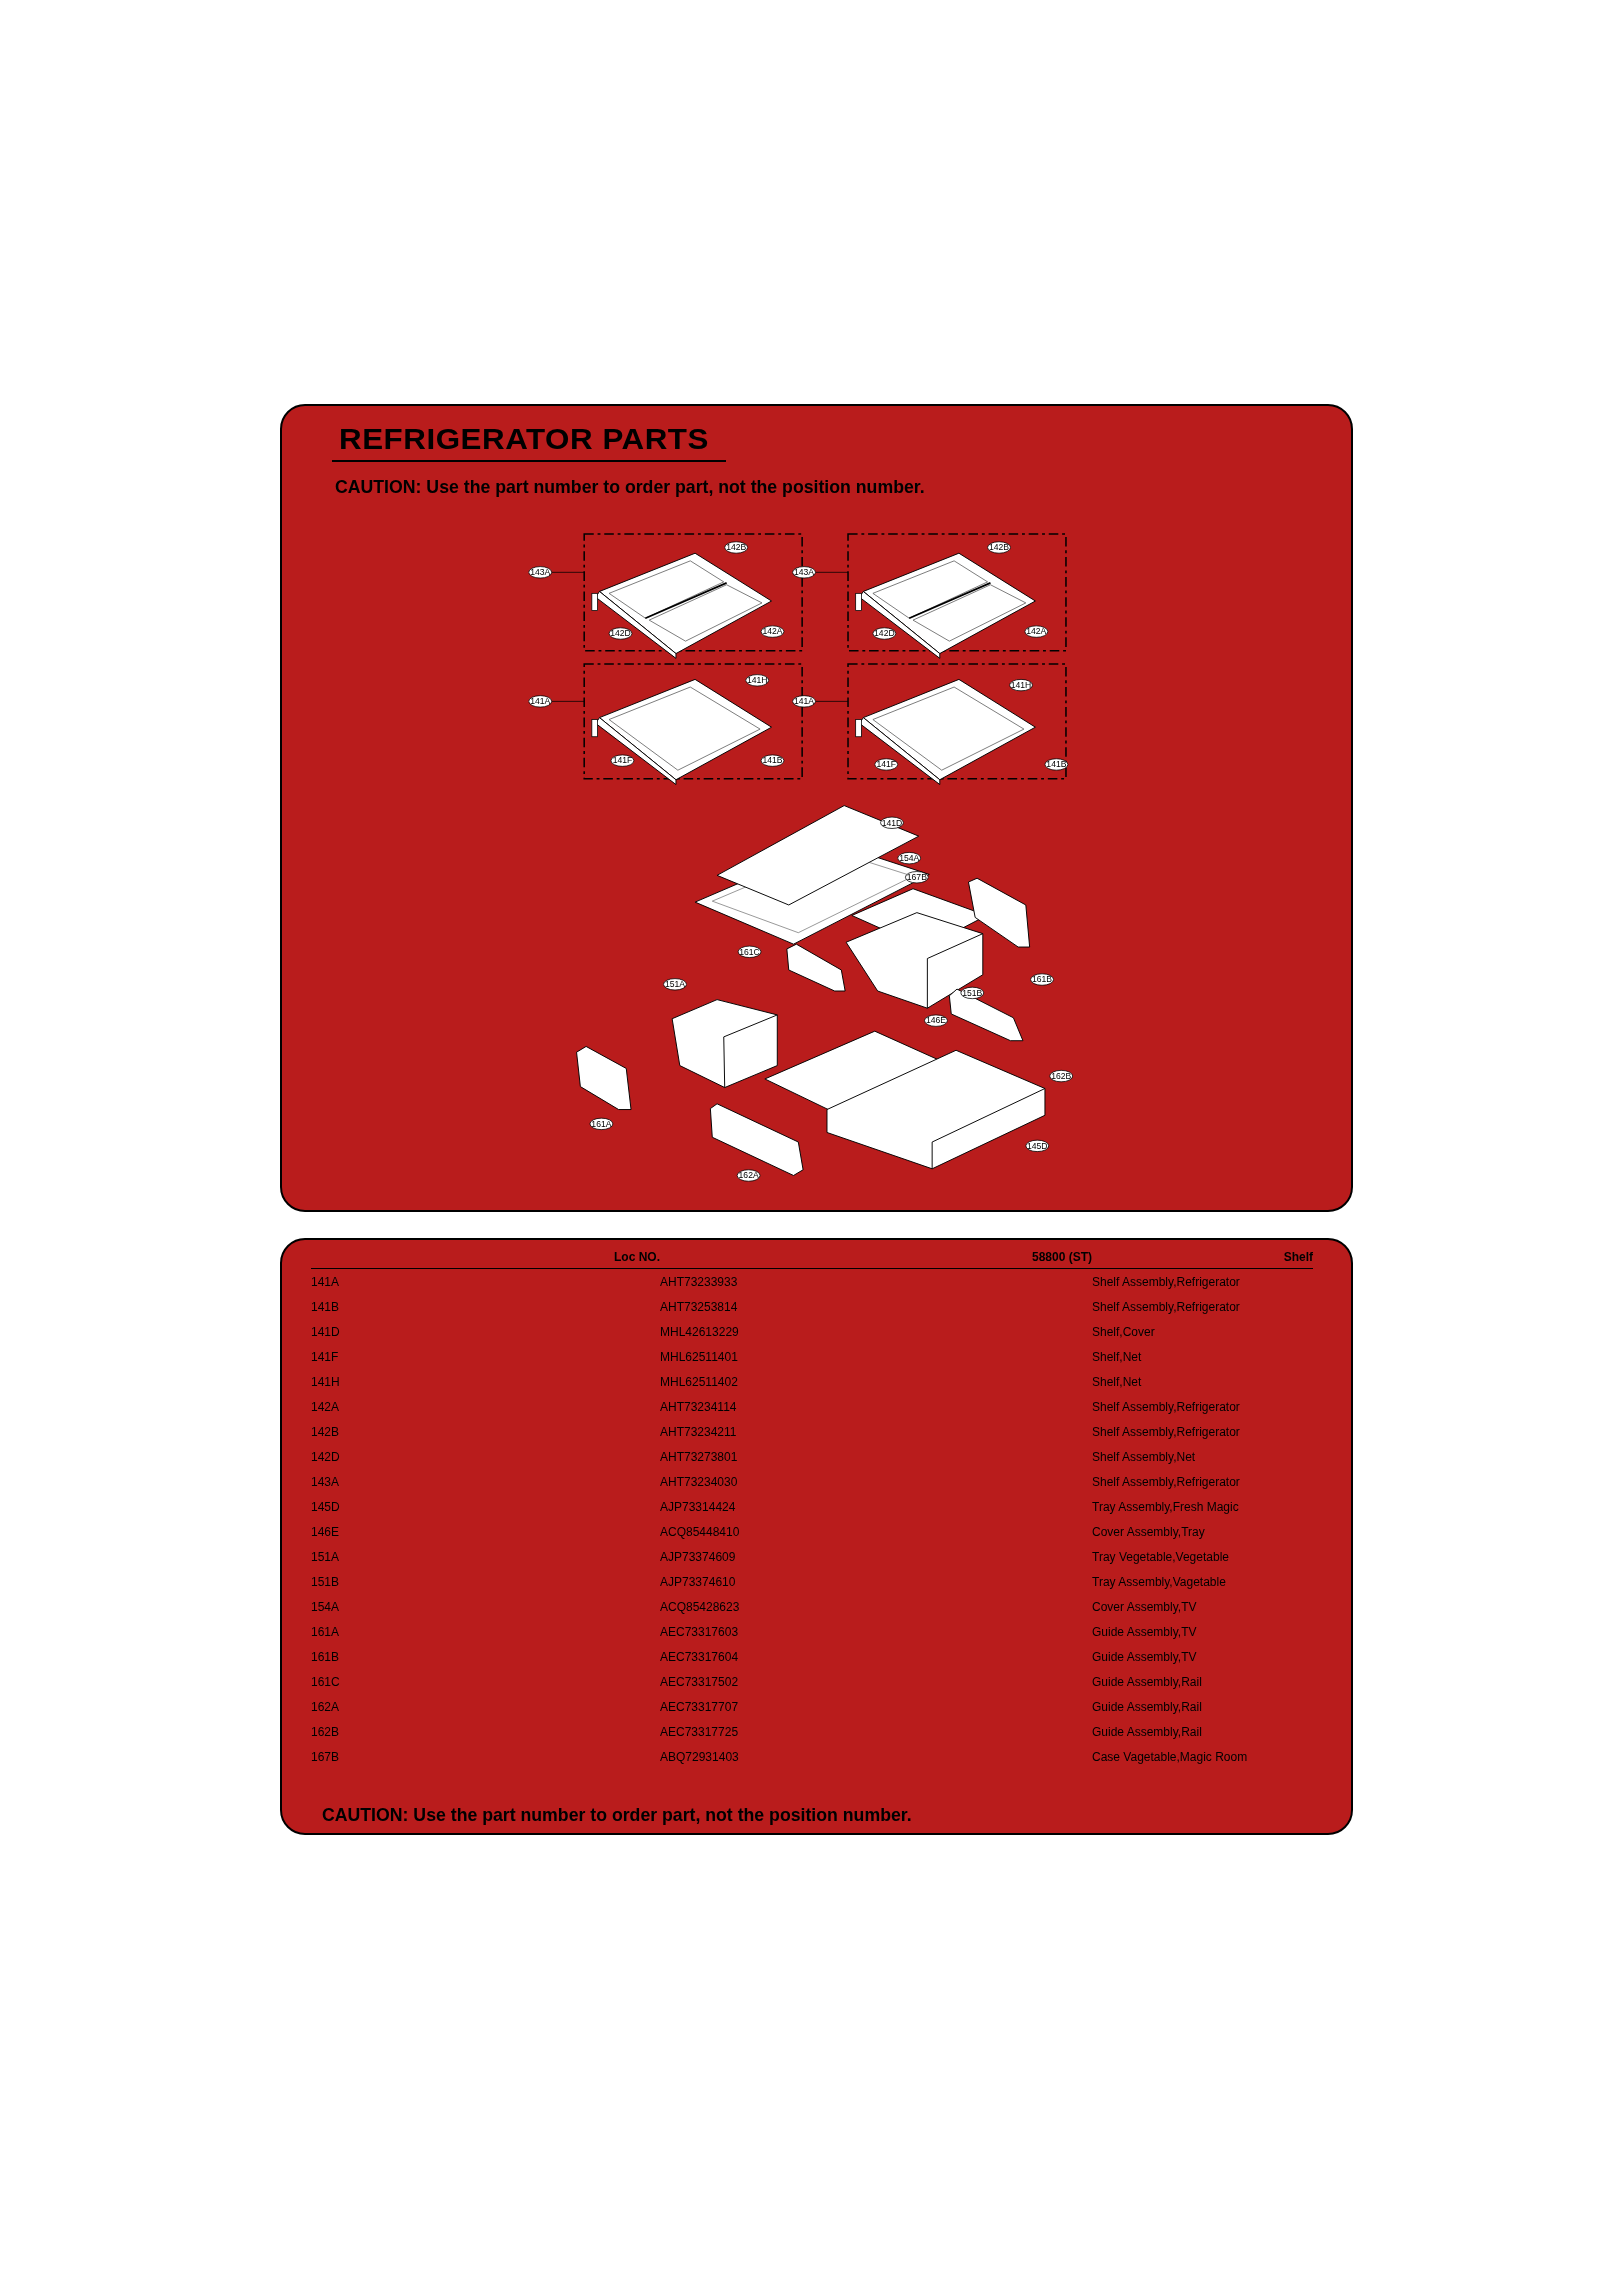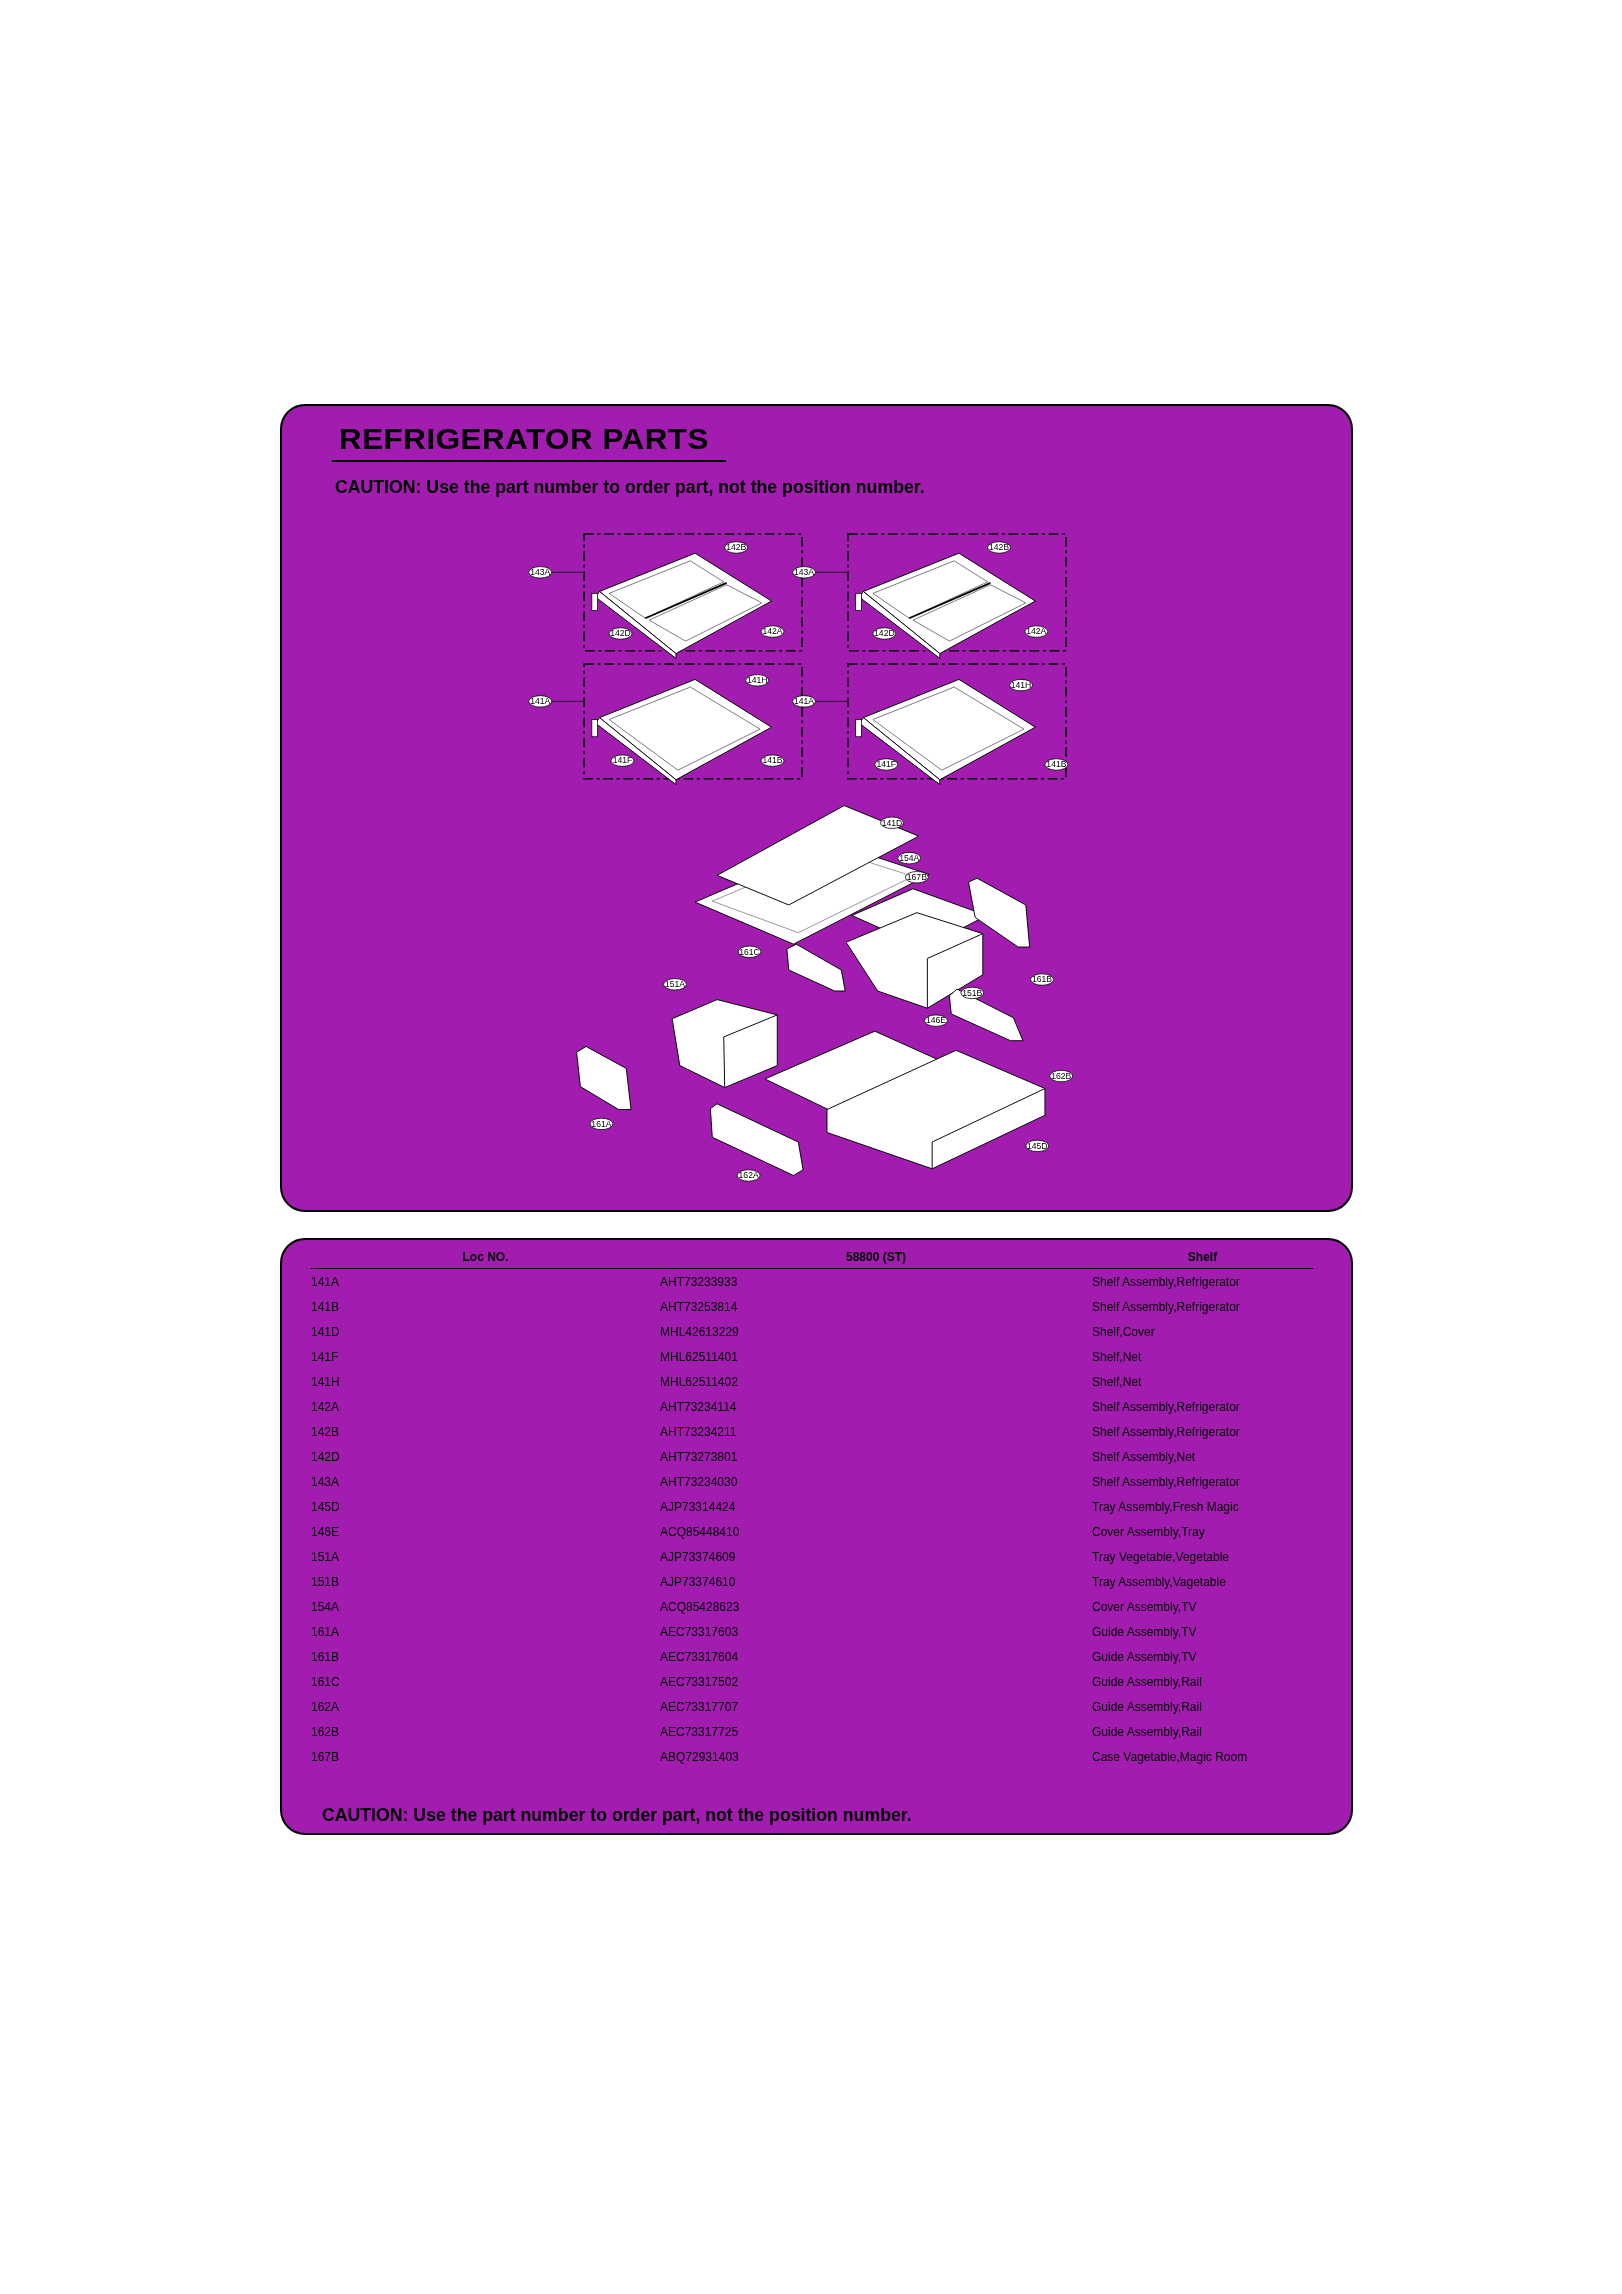--- a/index.html
+++ b/index.html
@@ -1,28 +1,28 @@
 <!DOCTYPE html>
 <html><head>
 <meta charset="utf-8">
 <style>
   html, body { margin: 0; padding: 0; background: #ffffff; }
   body { width: 1622px; height: 2294px; position: relative; font-family: "Liberation Sans", sans-serif; color: #000; }
-  .panel { position: absolute; border: 2.9px solid #000; border-radius: 25px; background: #a21caf; box-sizing: border-box; }
+  .panel { position: absolute; border: 2.9px solid #000; border-radius: 25px; background: #b91c1c; box-sizing: border-box; }
   #diagram-panel { left: 280px; top: 404px; width: 1073px; height: 808px; }
   #table-panel { left: 280px; top: 1238px; width: 1073px; height: 597px; }
   .title { position: absolute; left: 57px; top: 17px; font-family: "Liberation Sans", sans-serif; font-weight: 900; font-size: 29px; letter-spacing: 0.5px; transform: scaleX(1.08); transform-origin: left; }
   .title-rule { position: absolute; left: 50px; top: 54px; width: 394px; height: 1.9px; background: #000; }
   .caution { position: absolute; font-weight: bold; font-size: 17.7px; }
   #caution-top { left: 53px; top: 71px; }
   #caution-bottom { left: 40px; top: 565px; }
   svg.diagram { position: absolute; left: 0; top: 0; }
   .callout-text { font-family: "Liberation Sans", sans-serif; font-size: 9px; }
   table.parts { position: absolute; left: 29px; top: 6.7px; width: 1002px; border-collapse: collapse; font-size: 12px; }
-  table.parts th { text-align: center; font-weight: bold; font-size: 12px; padding: 3.8px 0 3.8px 0; border-bottom: 1.9px solid #000; }
+  table.parts th { text-align: right; font-weight: bold; font-size: 12px; padding: 3.8px 0 3.8px 0; border-bottom: 1.9px solid #000; }
   table.parts td { padding: 0; height: 25px; vertical-align: middle; }
   table.parts col.c1 { width: 349px; }
   table.parts col.c2 { width: 432px; }
 </style>
 </head>
 <body>
 
 <div class="panel" id="diagram-panel">
   <div class="title">REFRIGERATOR PARTS</div>
   <div class="title-rule"></div>

